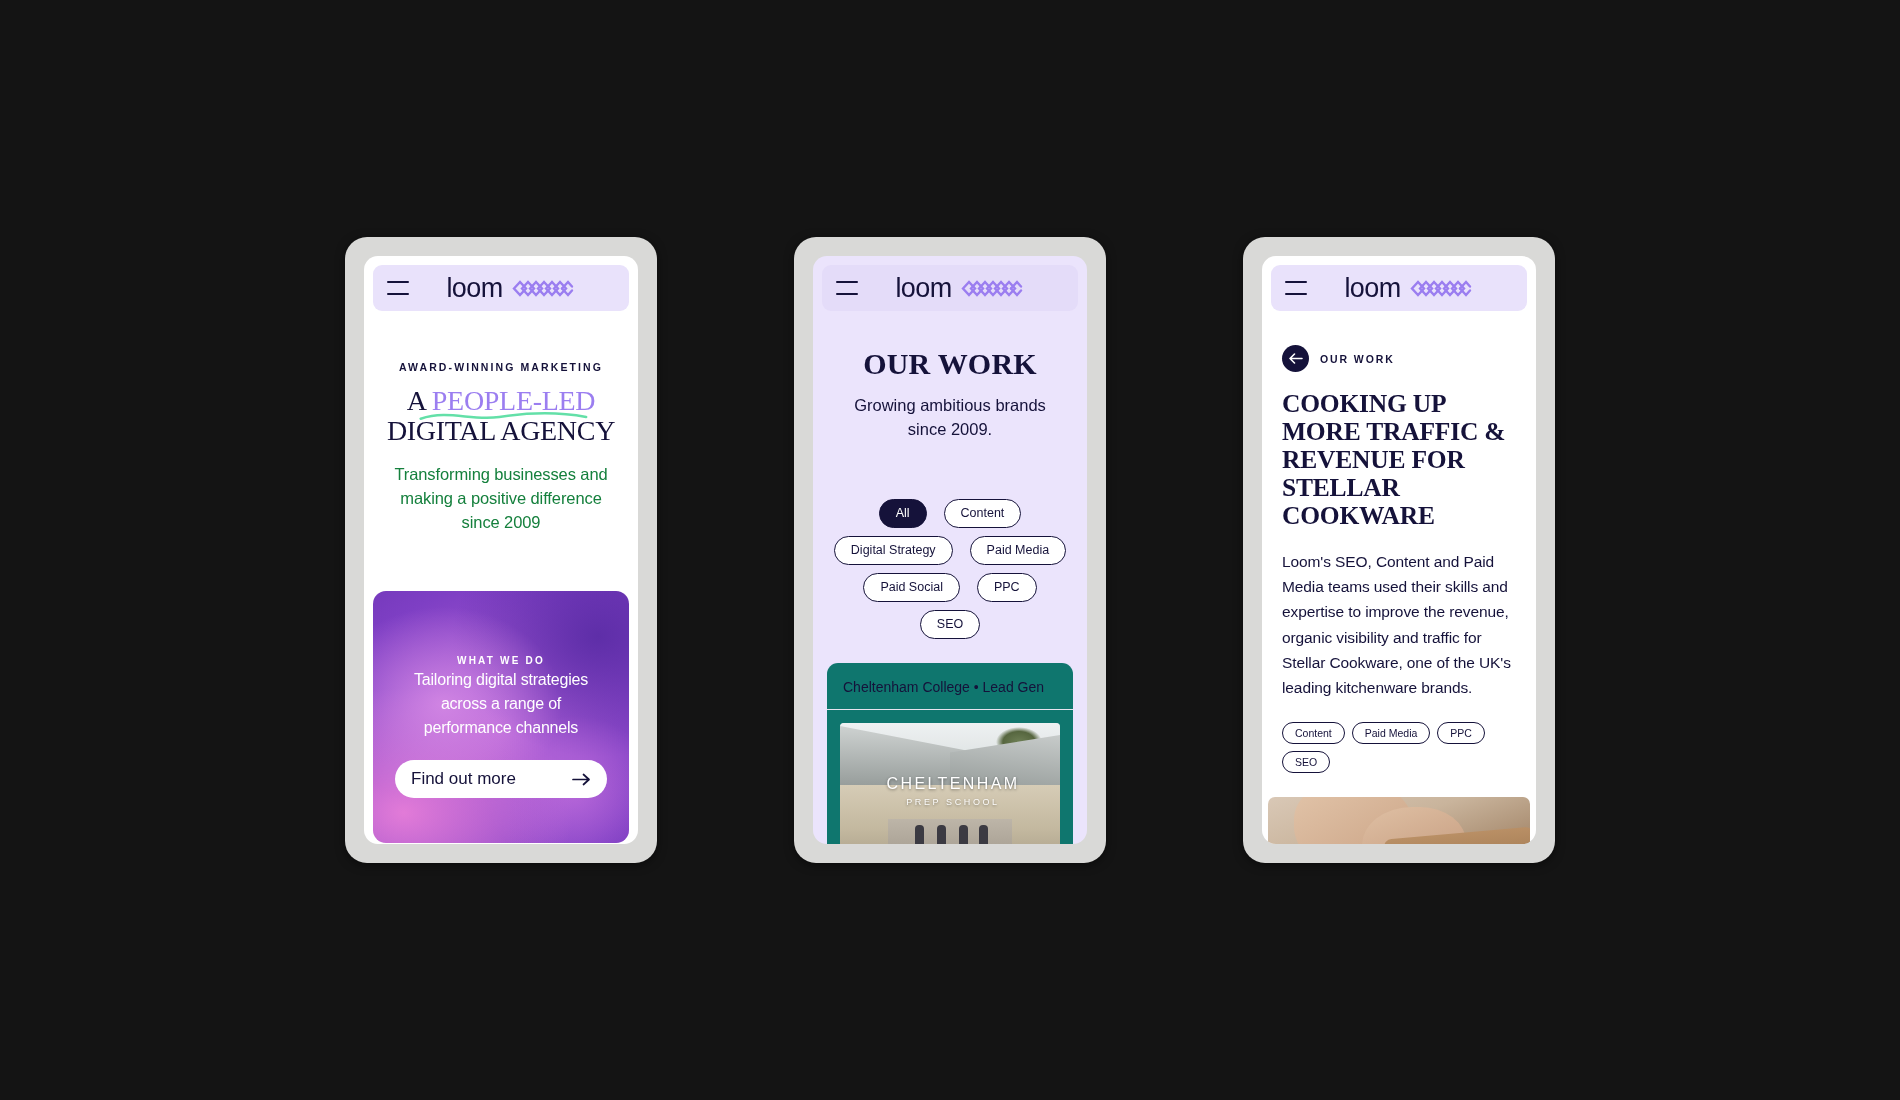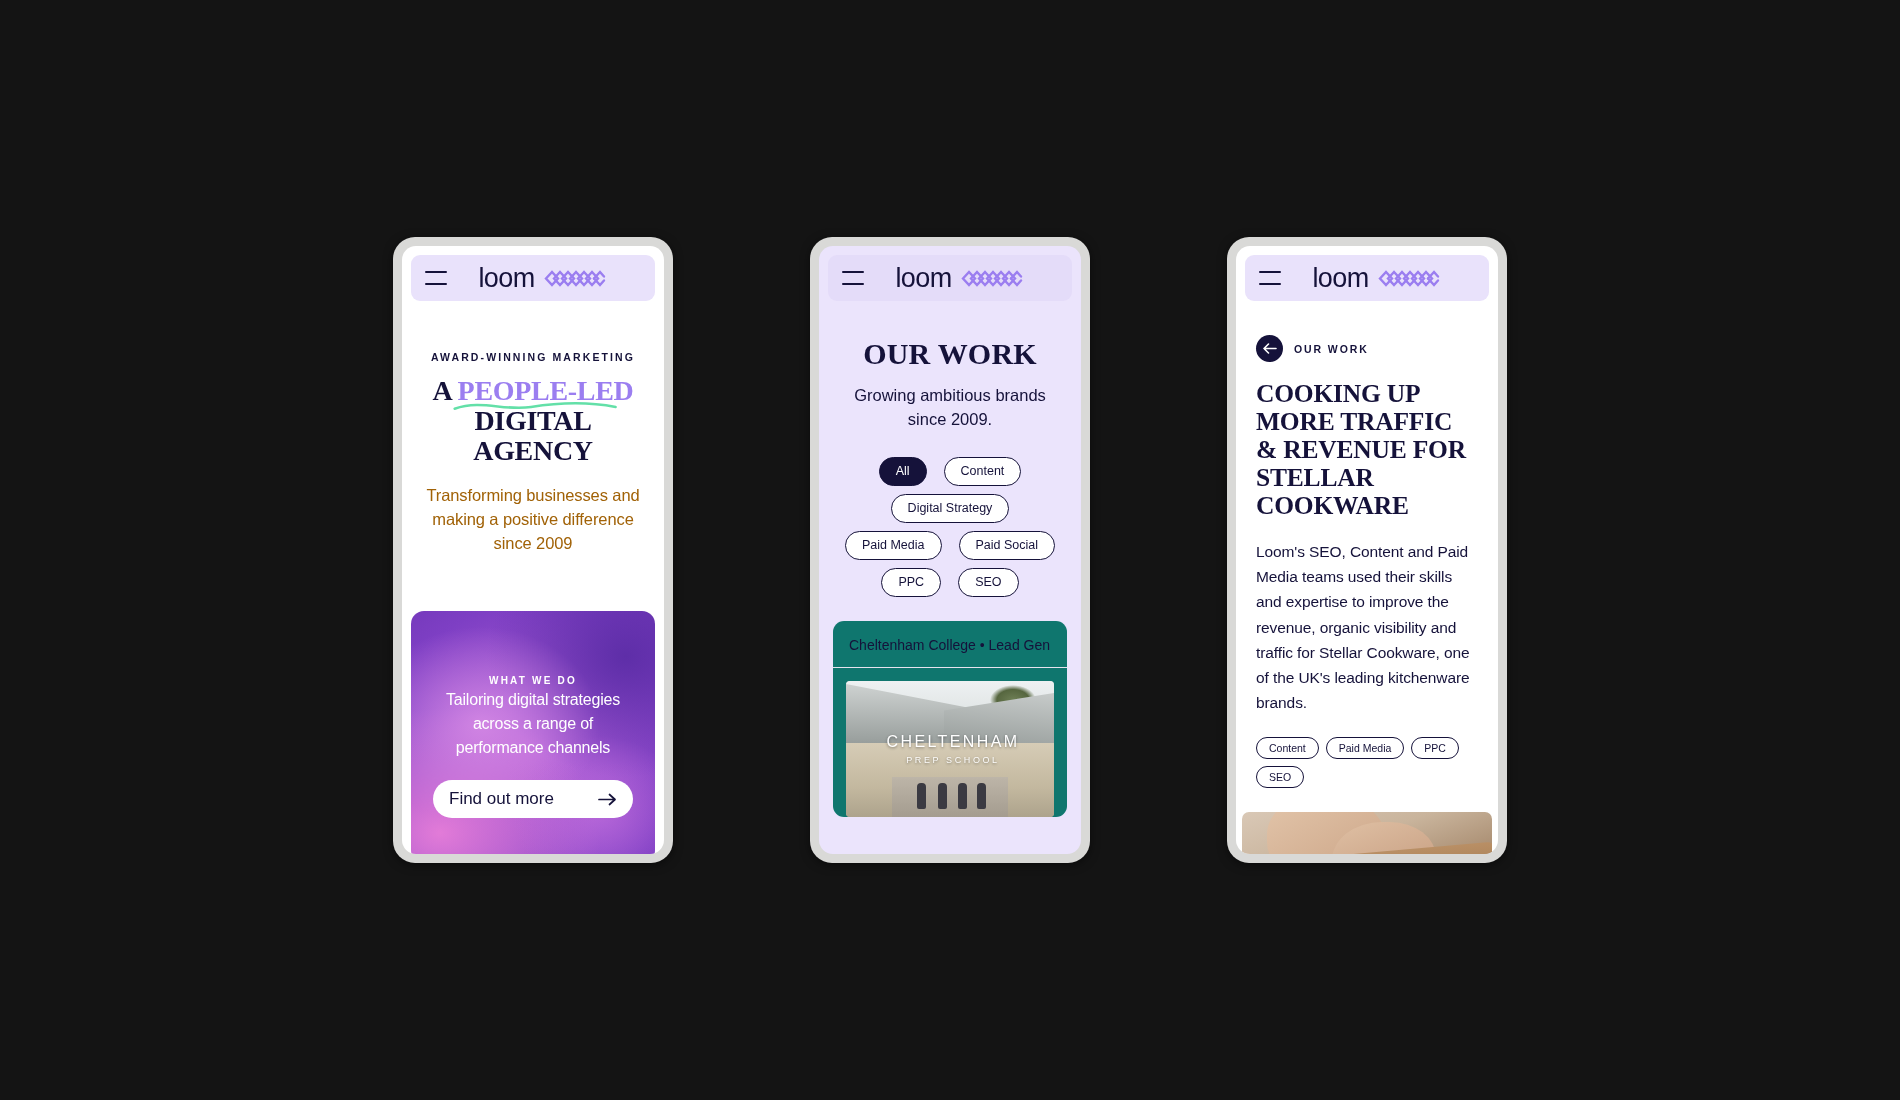--- a/index.html
+++ b/index.html
@@ -17,25 +17,25 @@
     position: absolute;
     inset: 0;
     display: flex;
     align-items: center;
     justify-content: center;
     gap: 137px;
   }
 
   
   .phone {
-    width: 280px;
+    width: 312px;
     height: 626px;
     background: #d9d9d7;
     border-radius: 22px;
-    padding: 9px;
+    padding: 19px;
     position: relative;
     box-shadow: 0 2px 10px rgba(0,0,0,.5);
     flex: 0 0 auto;
   }
   .phone.tall { height: 626px; }
   .screen {
     width: 100%;
     height: 100%;
     background: #ffffff;
     border-radius: 14px;
@@ -88,42 +88,42 @@
   .eyebrow {
     font-size: 10.5px;
     letter-spacing: 2.1px;
     font-weight: 700;
     color: #15123a;
     text-transform: uppercase;
   }
   .hero-title {
     margin-top: 13px;
     font-family: "Liberation Serif", serif;
-    font-weight: 700;
+    font-weight: 400;
     font-size: 28px;
     line-height: 1.08;
     color: #15123a;
     letter-spacing: -0.3px;
     position: relative;
     display: inline-block;
   }
   .hero-title .accent { color: #9b7ef0; }
   .squiggle {
     position: absolute;
     left: 14%;
     top: 25px;
     width: 74%;
     height: 12px;
     pointer-events: none;
   }
   .hero-sub {
     margin-top: 17px;
     font-size: 16.5px;
     line-height: 1.45;
-    color: #a16207;
+    color: #15803d;
     letter-spacing: -0.1px;
   }
 
   .promo {
     margin: 56px 9px 0 9px;
     height: 252px;
     border-radius: 13px;
     position: relative;
     overflow: hidden;
     background:
@@ -191,21 +191,21 @@
     color: #15123a;
     letter-spacing: 0.2px;
   }
   .work-sub {
     margin-top: 12px;
     font-size: 16.5px;
     line-height: 1.48;
     color: #15123a;
   }
   .filters {
-    margin-top: 25px;
+    margin-top: 57px;
     padding: 0 18px;
     display: flex;
     flex-wrap: wrap;
     justify-content: center;
     gap: 8px 17px;
   }
   .pill {
     height: 29px;
     padding: 0 16px;
     border-radius: 15px;

